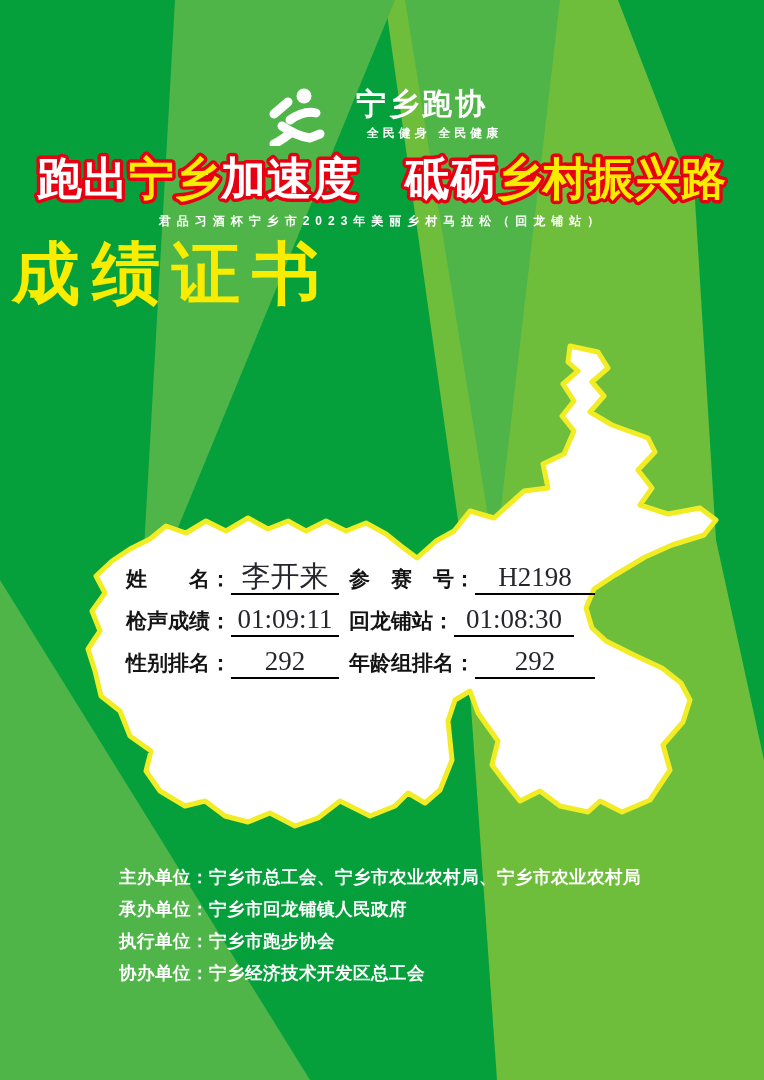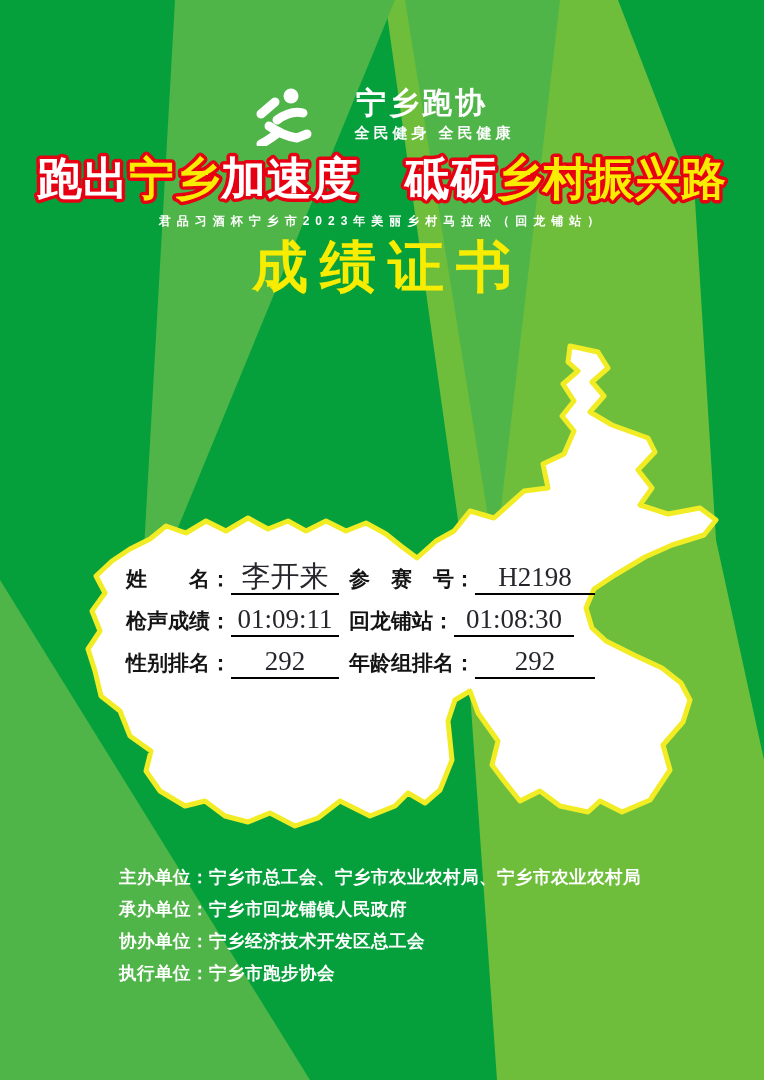--- a/index.html
+++ b/index.html
@@ -10,33 +10,33 @@
     padding-left:40px;
   }
   .bg-svg{position:absolute;left:0;top:0;width:764px;height:1080px;z-index:0;}
   .layer{position:absolute;left:0;top:0;width:764px;height:1080px;z-index:1;}
 
   
   .logo{position:absolute;top:82px;left:0;width:764px;display:flex;justify-content:center;align-items:center;gap:16px;}
   .logo-icon{width:64px;height:64px;flex:0 0 auto;}
   .logo-text{display:flex;flex-direction:column;align-items:center;}
   .logo-name{color:#fff;font-size:30px;font-weight:bold;letter-spacing:3px;line-height:1.1;}
-  .logo-slogan{color:#fff;font-size:15px;font-weight:bold;letter-spacing:4px;margin-top:5px;margin-left:25px;}
+  .logo-slogan{color:#fff;font-size:12px;font-weight:bold;letter-spacing:4px;margin-top:5px;margin-left:25px;}
 
   
   .title-svg{position:absolute;top:148px;left:0;width:764px;height:62px;}
 
   .subtitle{
     position:absolute;top:213px;left:0;width:764px;text-align:center;
     color:#fff;font-size:12px;font-weight:bold;letter-spacing:6px;white-space:nowrap;
   }
 
   .cert-title{
-    position:absolute;top:238px;left:0;width:764px;text-align:center;
-    font-size:56px;font-weight:900;letter-spacing:12px;color:#F8EC00;
+    position:absolute;top:238px;left:0;width:764px;text-align:left;
+    font-size:68px;font-weight:900;letter-spacing:12px;color:#F8EC00;
     text-indent:12px;line-height:1.05;
   }
 
   
   .form{position:absolute;left:126px;top:560px;width:452px;}
   .form-row{display:flex;align-items:baseline;margin-bottom:9px;}
   .f-label{color:#141414;font-size:21px;font-weight:bold;white-space:nowrap;text-align:center;}
   .f-value{
     font-family:"Liberation Serif",serif;font-size:27px;color:#26262c;
     border-bottom:2px solid #000000;text-align:center;white-space:nowrap;
@@ -127,18 +127,18 @@
         <span class="f-value w1">292</span>
         <span class="gap"></span>
         <span class="f-label">年龄组排名：</span>
         <span class="f-value w2">292</span>
       </div>
     </div>
 
     <div class="orgs">
       <div class="org-line"><span>主办单位：</span><span>宁乡市总工会、宁乡市农业农村局、宁乡市农业农村局</span></div>
       <div class="org-line"><span>承办单位：</span><span>宁乡市回龙铺镇人民政府</span></div>
+      <div class="org-line"><span>执行单位：</span><span>宁乡市跑步协会</span></div>
       <div class="org-line"><span>协办单位：</span><span>宁乡经济技术开发区总工会</span></div>
-      <div class="org-line"><span>执行单位：</span><span>宁乡市跑步协会</span></div>
     </div>
 
   </div>
 </div>
 
 </body></html>

